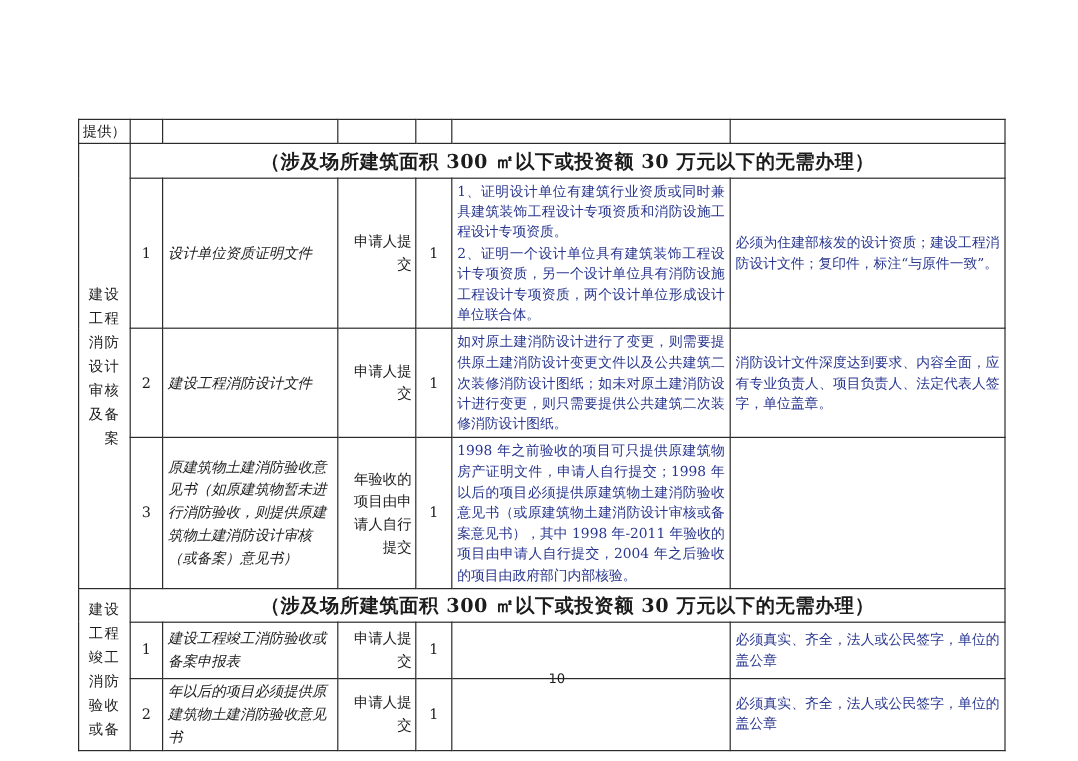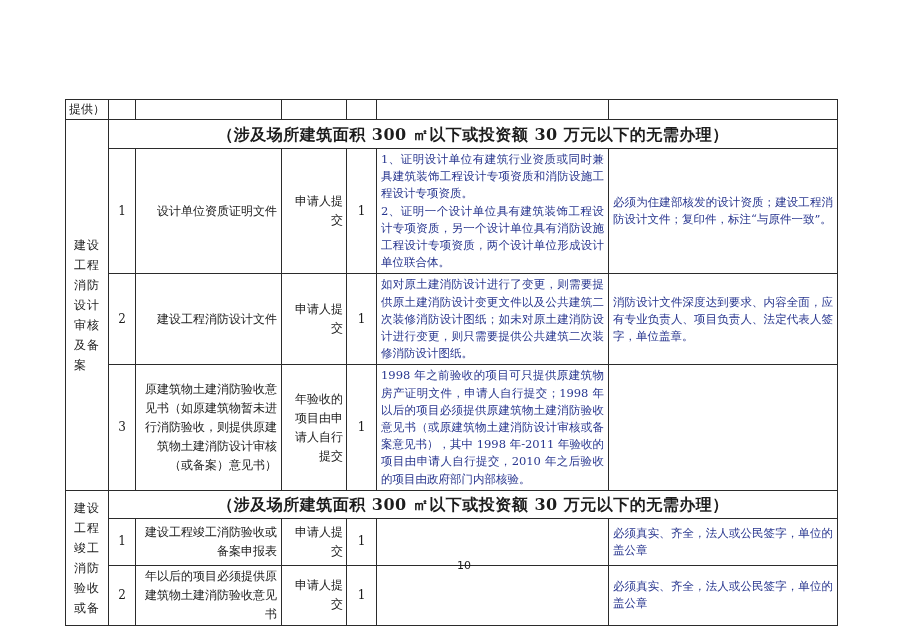--- a/index.html
+++ b/index.html
@@ -47,34 +47,35 @@
   tr.r-carry  { height: 18px; }
   tr.r-header { height: 29px; }
   tr.r-s1r1   { height: 103px; }
   tr.r-s1r2   { height: 76px; }
   tr.r-s1r3   { height: 105px; }
   tr.r-header2{ height: 28px; }
   tr.r-s2r1   { height: 47px; }
   tr.r-s2r2   { height: 47px; }
 
   td.cell-category {
-    text-align: left;
+    text-align: right;
     padding: 0 8px;
     word-break: break-all;
     line-height: 20px;
     letter-spacing: 1px;
     font-family: Liberation Serif, serif;
   }
   td.cell-no {
     text-align: center;
     padding: 1px 2px;
   }
   td.cell-doc {
-    text-align: right;
+    text-align: left;
     line-height: 19px;
+    font-style: italic;
   }
   td.cell-method {
     text-align: right;
     line-height: 19px;
     padding: 1px 3px;
   }
   td.cell-count {
     text-align: center;
   }
   td.cell-desc, td.cell-req {
@@ -158,21 +159,21 @@
       <td class="cell-count">1</td>
       <td class="cell-desc">如对原土建消防设计进行了变更，则需要提供原土建消防设计变更文件以及公共建筑二次装修消防设计图纸；如未对原土建消防设计进行变更，则只需要提供公共建筑二次装修消防设计图纸。</td>
       <td class="cell-req">消防设计文件深度达到要求、内容全面，应有专业负责人、项目负责人、法定代表人签字，单位盖章。</td>
     </tr>
 
     <tr class="r-s1r3">
       <td class="cell-no">3</td>
       <td class="cell-doc">原建筑物土建消防验收意见书（如原建筑物暂未进行消防验收，则提供原建筑物土建消防设计审核（或备案）意见书）</td>
       <td class="cell-method">年验收的项目由申请人自行提交</td>
       <td class="cell-count">1</td>
-      <td class="cell-desc">1998 年之前验收的项目可只提供原建筑物房产证明文件，申请人自行提交；1998 年以后的项目必须提供原建筑物土建消防验收意见书（或原建筑物土建消防设计审核或备案意见书），其中 1998 年-2011 年验收的项目由申请人自行提交，2010 年之后验收的项目由政府部门内部核验。</td>
+      <td class="cell-desc">1998 年之前验收的项目可只提供原建筑物房产证明文件，申请人自行提交；1998 年以后的项目必须提供原建筑物土建消防验收意见书（或原建筑物土建消防设计审核或备案意见书），其中 1998 年-2011 年验收的项目由申请人自行提交，2004 年之后验收的项目由政府部门内部核验。</td>
       <td class="cell-req"></td>
     </tr>
 
     <tr class="r-header2">
       <td class="cell-category" rowspan="3">建设工程竣工消防验收或备</td>
       <td class="cell-section-header" colspan="6">（涉及场所建筑面积 300 ㎡以下或投资额 30 万元以下的无需办理）</td>
     </tr>
 
     <tr class="r-s2r1">
       <td class="cell-no">1</td>

